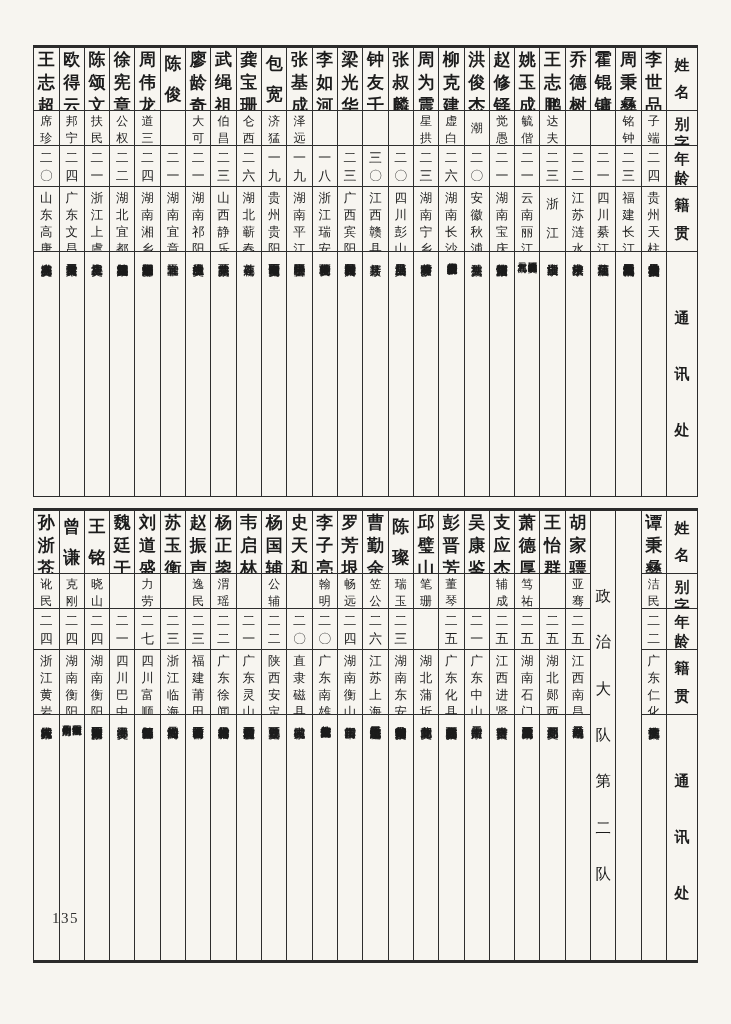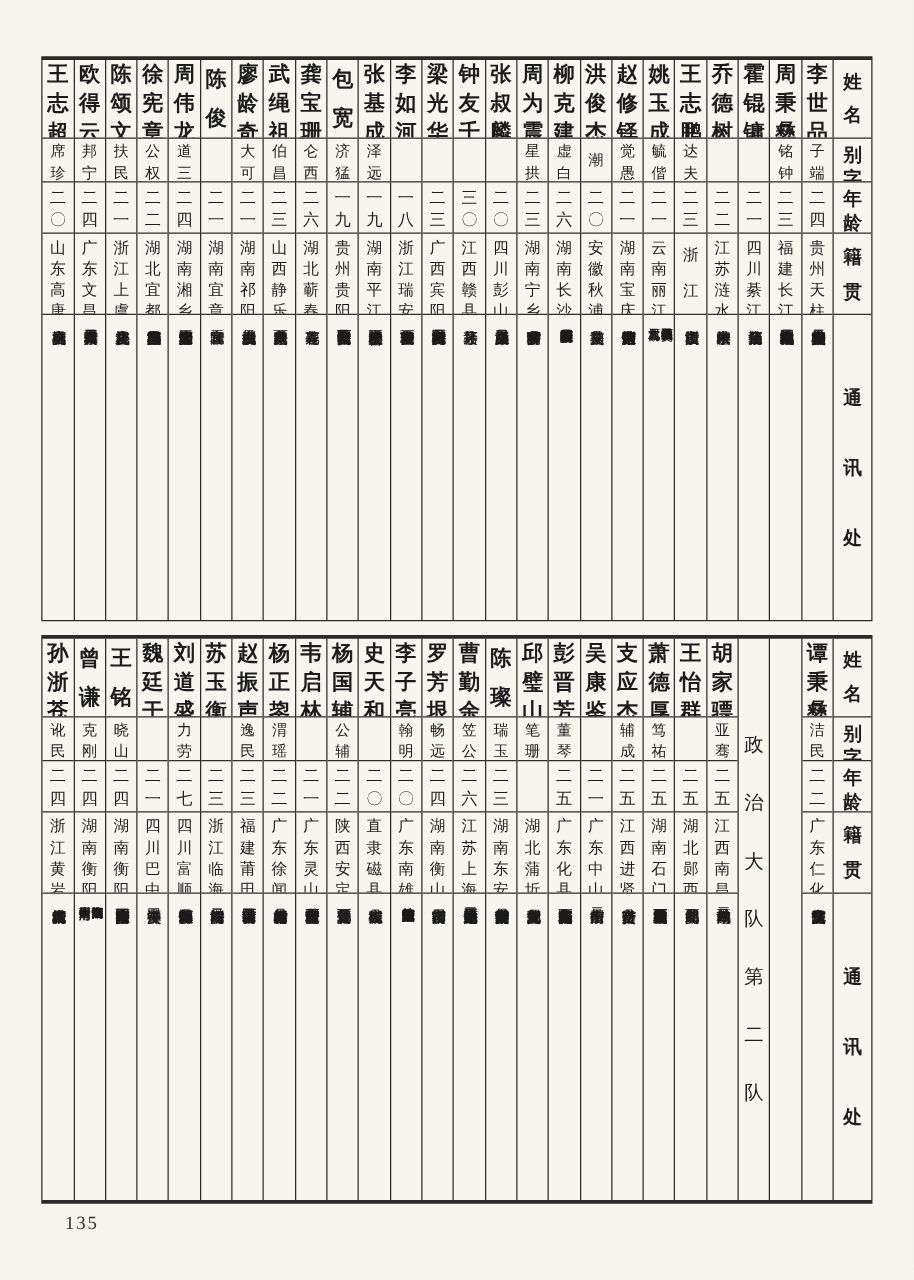--- a/index.html
+++ b/index.html
@@ -57,21 +57,21 @@
   .vtext {
     writing-mode:vertical-rl; text-orientation:upright;
     white-space:pre-line;
     font-size:11.5px; line-height:1.06;
     padding-top:3px; box-sizing:border-box;
   }
   .vtext.long { font-size:10.5px; line-height:1.02; }
   .vtext.two  { font-size:9.5px;  line-height:1.08; }
 
   .pagenum {
-    position:absolute; left:52px; top:971px;
+    position:absolute; left:52px; top:910px;
     font-size:15px; letter-spacing:1.5px; color:#2f2f2f;
   }
 </style>
 </head>
 <body>
 
 <div class="paper">
   <div class="sheet" id="t0">
       <div class="col header-col">
         <div class="cell r-name">

